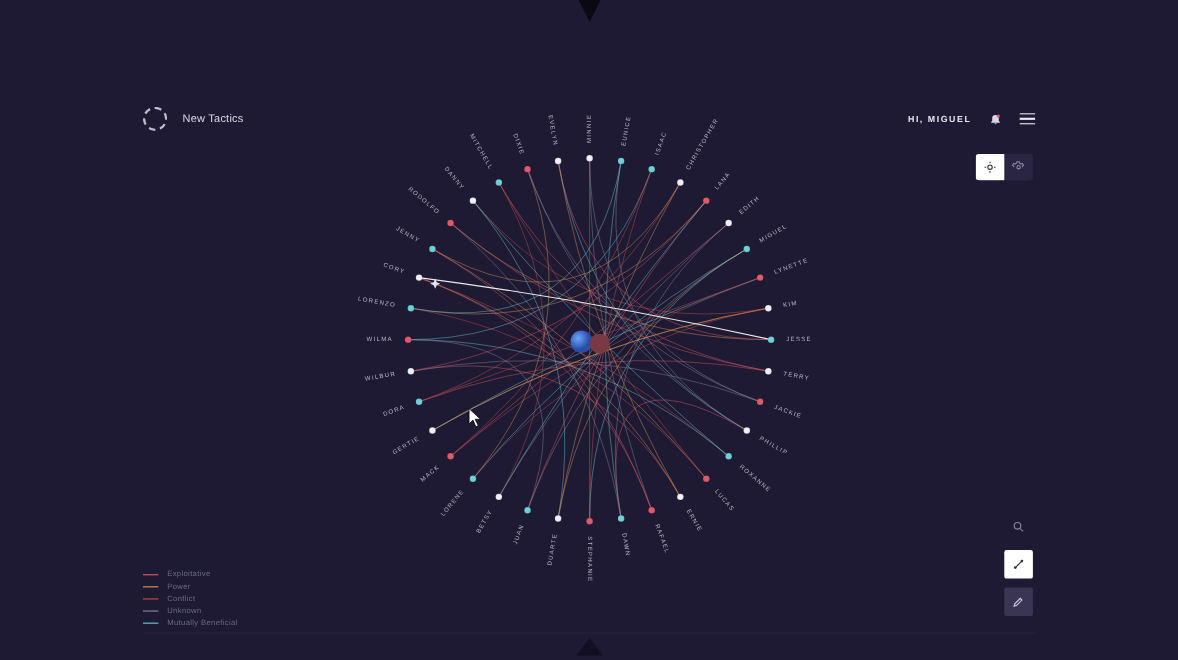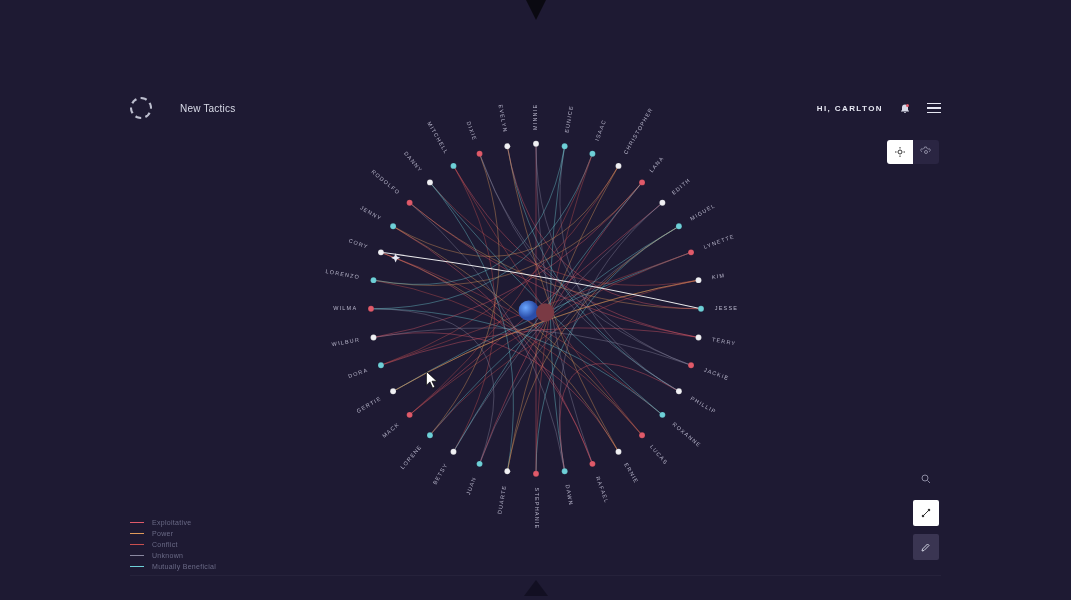--- a/index.html
+++ b/index.html
@@ -15,21 +15,21 @@
   .header {
     position: absolute;
     top: 88px;
     left: 0; right: 0;
     height: 40px;
     display: flex;
     align-items: center;
     justify-content: space-between;
     padding: 0 130px;
   }
-  .brand { display: flex; align-items: center; gap: 28px; }
+  .brand { display: flex; align-items: center; gap: 14px; }
   .brand-ring {
     width: 22px; height: 22px;
     border-radius: 50%;
     border: 2px dashed #cfd1e0;
     opacity: .9;
   }
   .brand-title { font-size: 10px; font-weight: 500; color: #d9dbe8; letter-spacing: .2px; }
   .header-right { display: flex; align-items: center; gap: 16px; }
   .greeting { font-size: 8px; letter-spacing: 1.4px; font-weight: 700; color: #e6e7f2; }
   .notif-icon svg { width: 12px; height: 12px; display:block; }
@@ -139,21 +139,21 @@
 
 <div class="top-notch"></div>
 <div class="bottom-notch"></div>
 
 <div class="header">
   <div class="brand">
     <div class="brand-ring"></div>
     <div class="brand-title">New Tactics</div>
   </div>
   <div class="header-right">
-    <div class="greeting">HI, CARLTON</div>
+    <div class="greeting">HI, MIGUEL</div>
     <div class="notif-icon">
       <svg viewBox="0 0 24 24">
           <path fill="#d8d9e8" d="M12 22a2 2 0 0 0 2-2h-4a2 2 0 0 0 2 2zm6-6V11a6 6 0 1 0-12 0v5l-2 2v1h16v-1l-2-2z"></path>
           <circle cx="17" cy="7" r="3" fill="#e05a6a"></circle>
         </svg>
     </div>
     <div class="menu-icon">
       <span></span>
         <span></span>
         <span></span>

